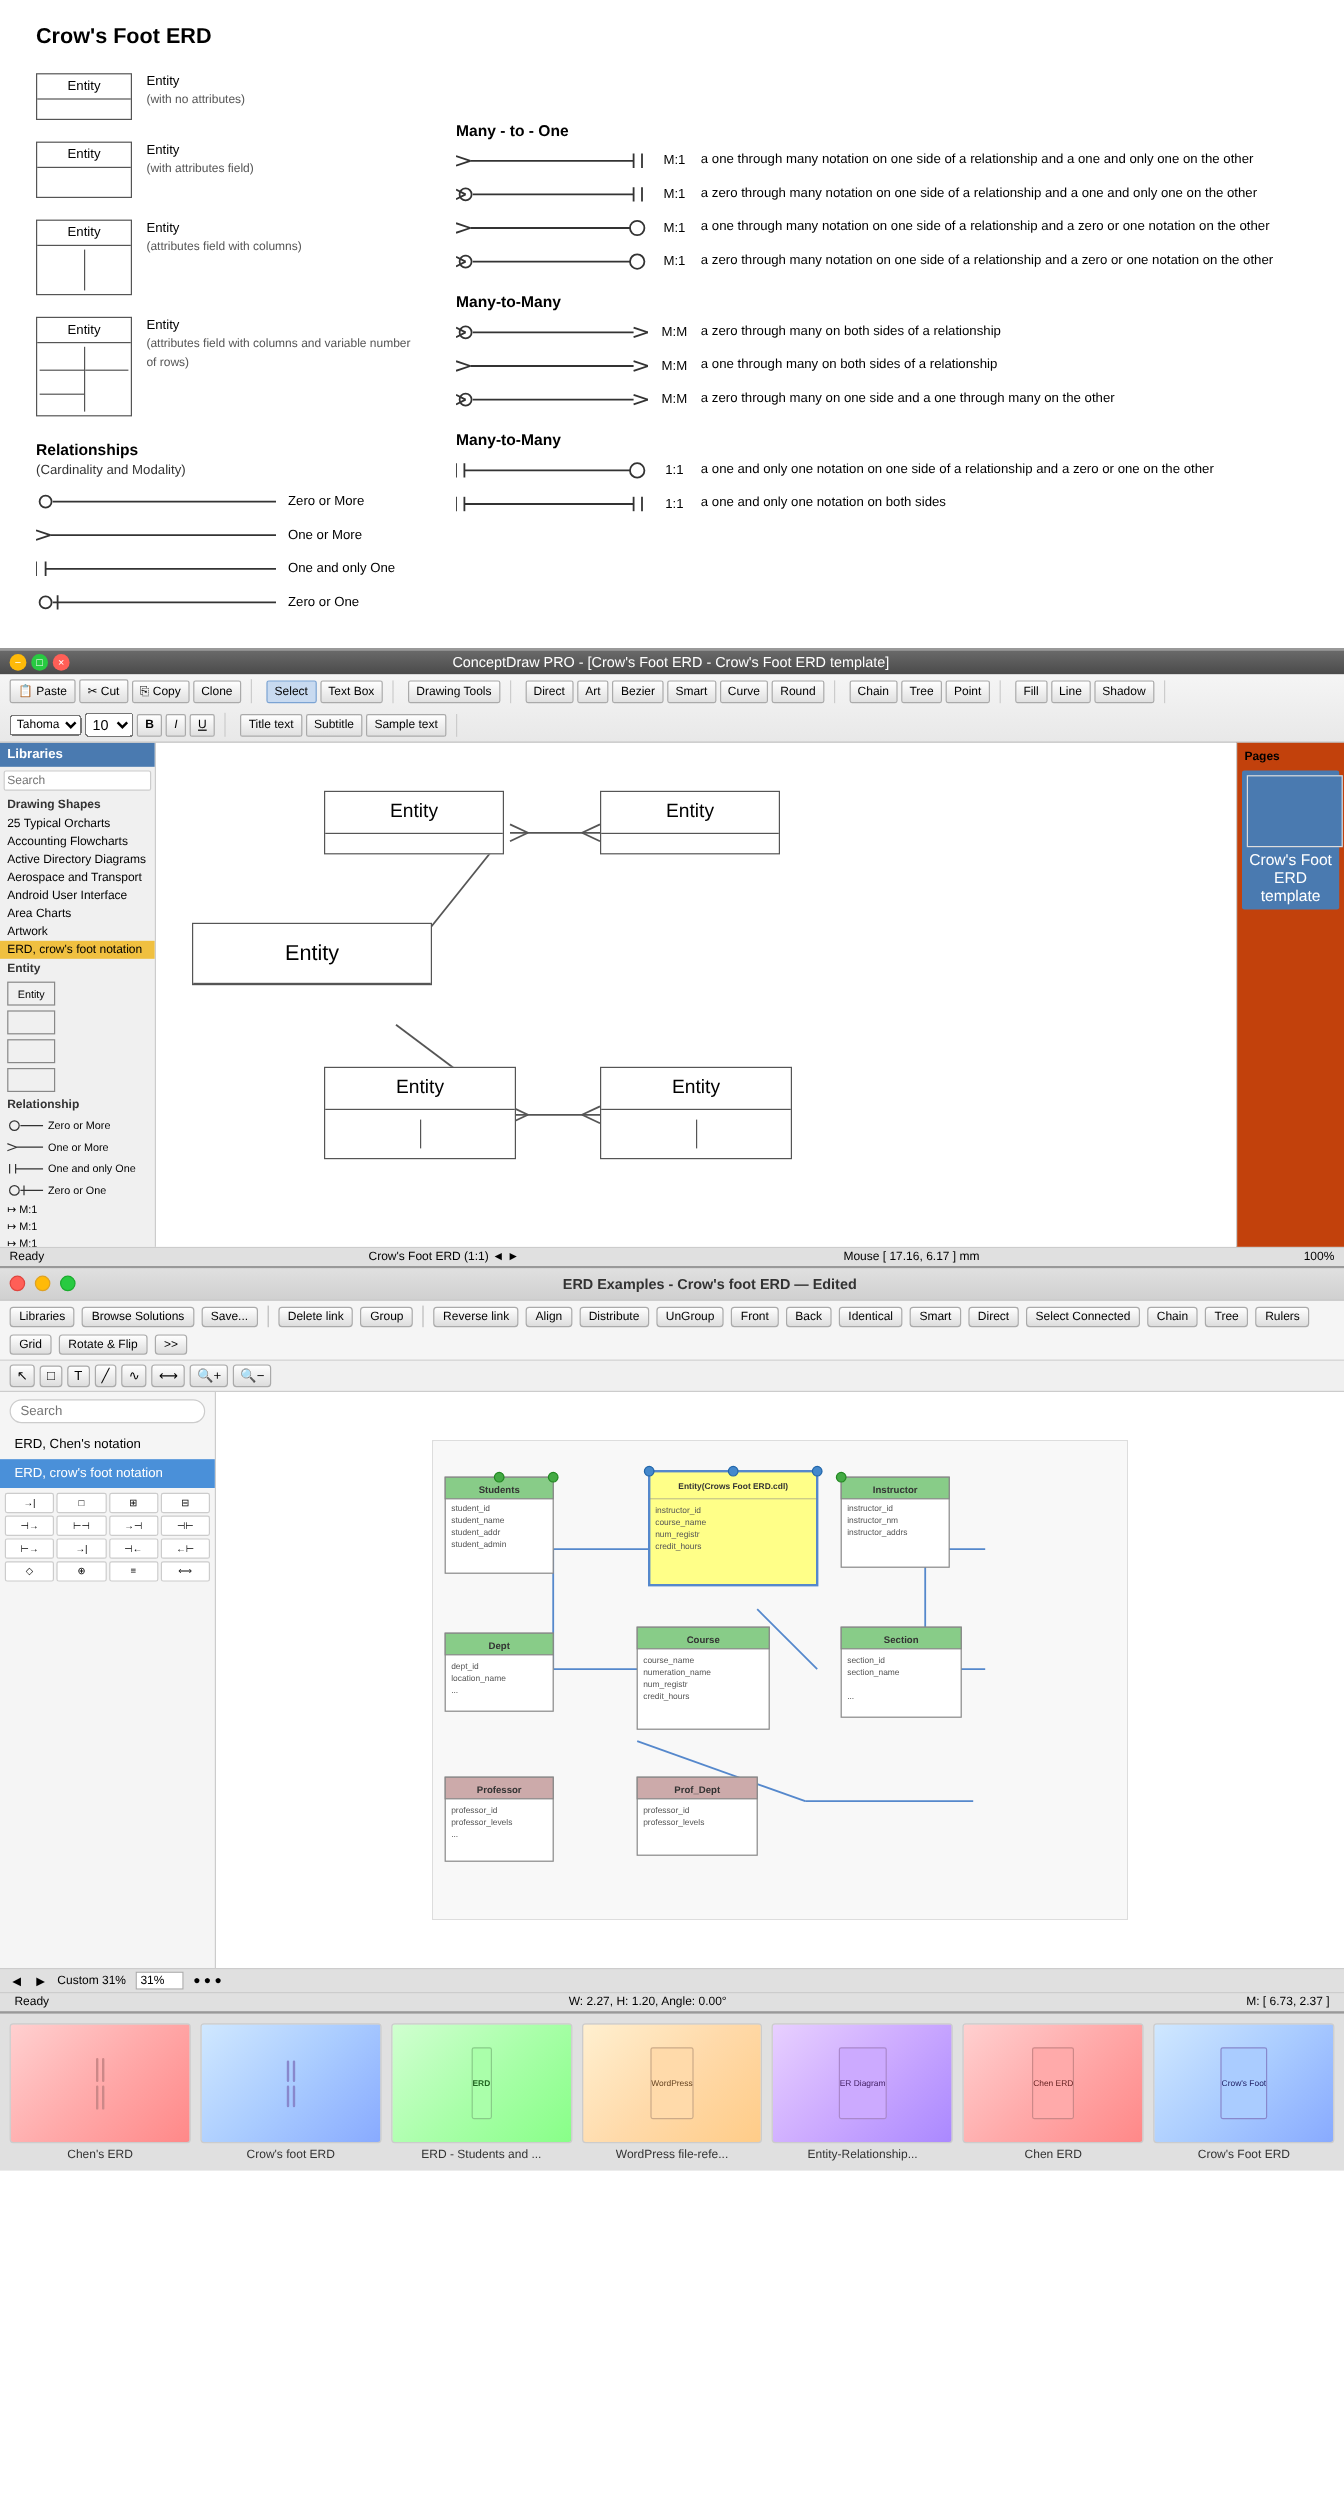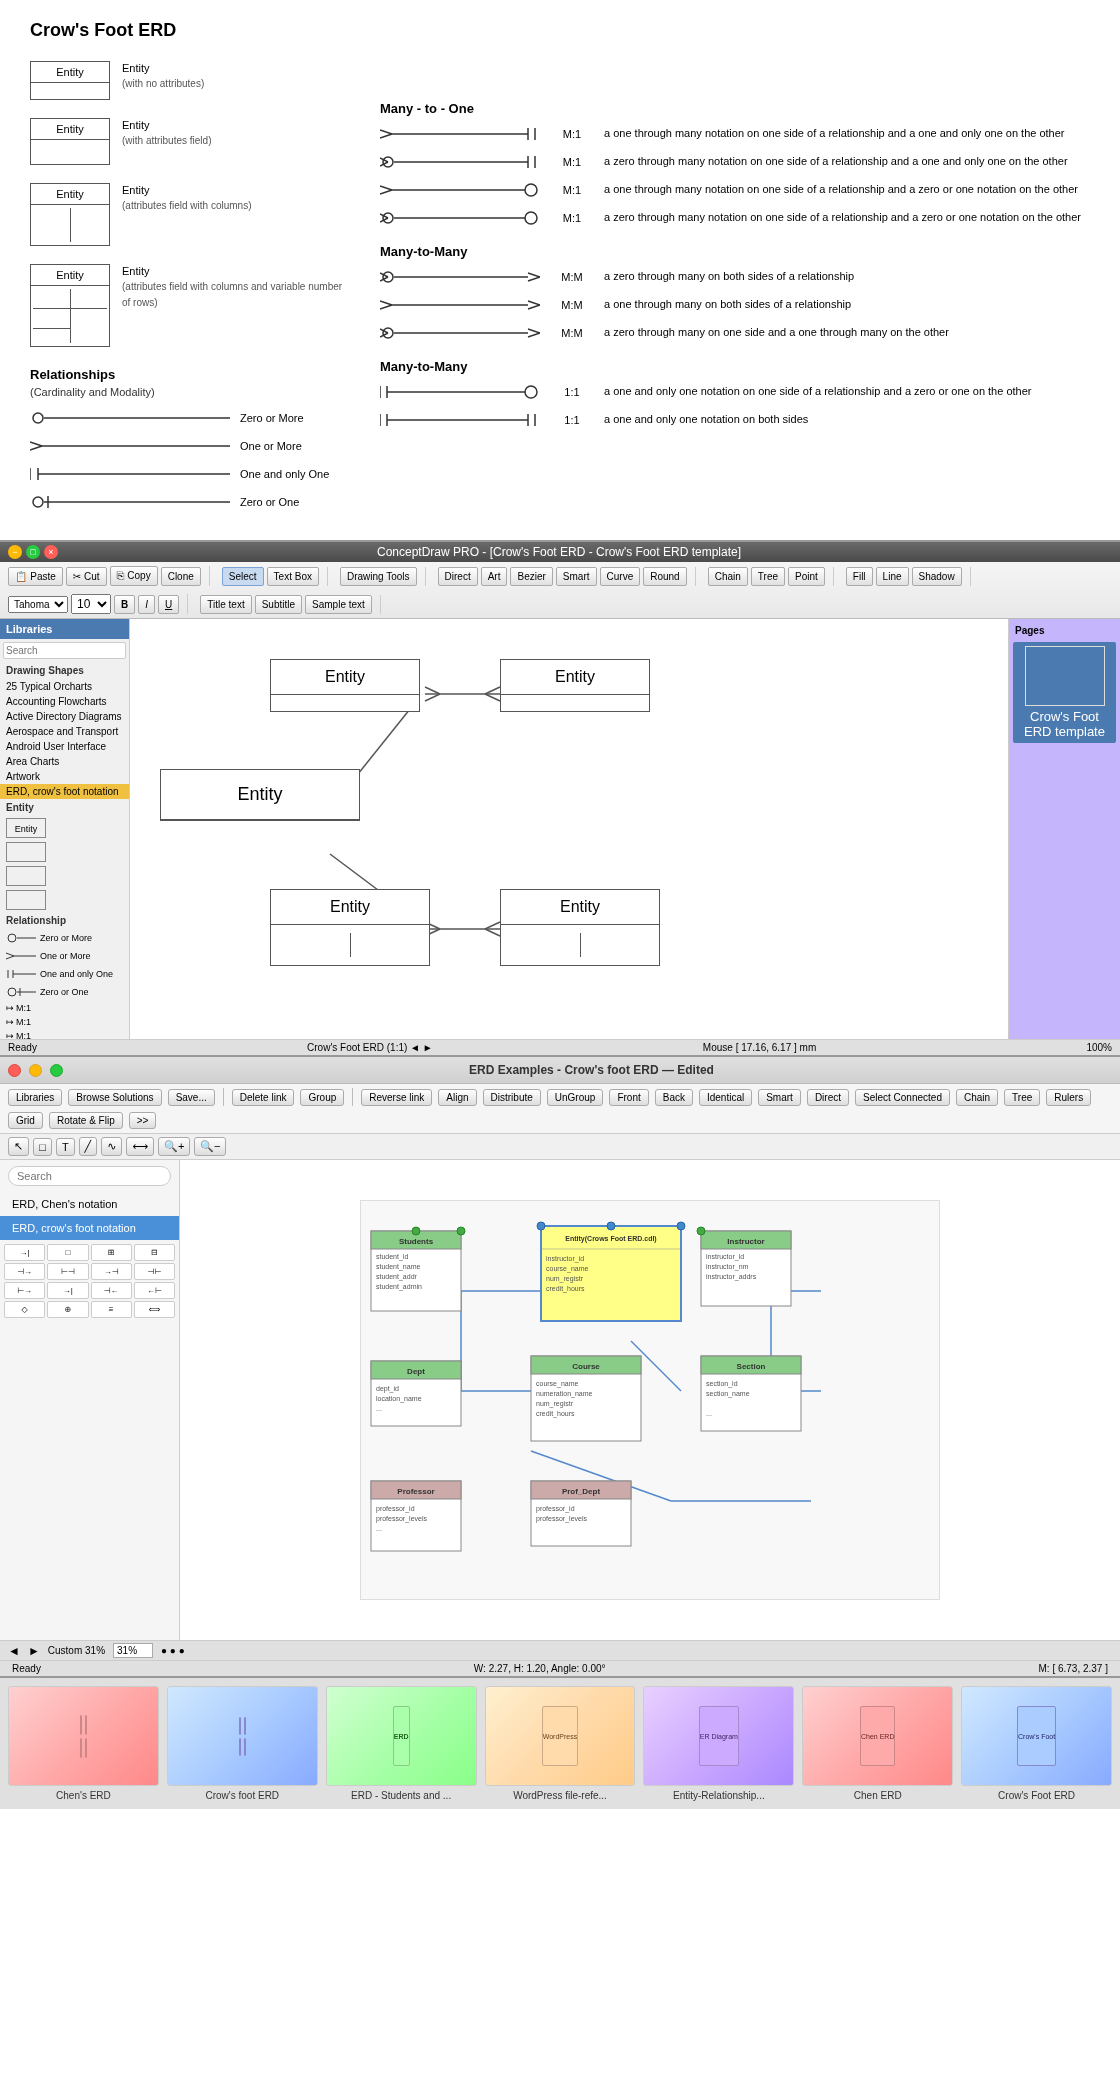--- a/index.html
+++ b/index.html
@@ -41,21 +41,21 @@
     
     .rel-svg { display: block; }
 
     .ref-right {
       flex: 1;
       margin-top: 40px;
     }
 
     .many-section { margin-bottom: 16px; }
     .many-title { font-size: 13px; font-weight: bold; margin-bottom: 8px; }
-    .many-item { display: flex; align-items: center; gap: 12px; margin-bottom: 8px; }
+    .many-item { display: flex; align-items: center; gap: 2px; margin-bottom: 8px; }
     .many-label-center { width: 40px; text-align: center; font-size: 11px; flex-shrink: 0; }
     .many-desc { font-size: 11px; line-height: 1.4; flex: 1; }
 
     
     #conceptdraw-window {
       width: 1120px;
       background: #e8e8e8;
       border-top: 2px solid #999;
     }
 
@@ -119,21 +119,21 @@
 
     
     .erd-entity {
       position: absolute; border: 1px solid #555; background: white;
       font-size: 14px; text-align: center;
     }
     .erd-entity .erd-name { padding: 8px 16px; border-bottom: 1px solid #555; font-size: 16px; }
     .erd-entity .erd-body { padding: 8px 16px; }
 
     .cd-pages {
-      width: 112px; background: #c4b5fd; border-left: 1px solid #ccc; padding: 4px;
+      width: 90px; background: #c2410c; border-left: 1px solid #ccc; padding: 4px;
     }
     .cd-pages-title { font-size: 10px; font-weight: bold; padding: 2px; }
     .cd-page-thumb {
       background: #4a7ab0; color: white; padding: 4px; font-size: 9px;
       margin-top: 4px; border-radius: 2px; text-align: center;
     }
 
     .cd-statusbar {
       background: #e0e0e0; border-top: 1px solid #ccc;
       display: flex; justify-content: space-between; padding: 2px 8px; font-size: 10px;
@@ -142,21 +142,21 @@
     
     #mac-window {
       width: 1120px;
       background: #e5e5e5;
       border-top: 2px solid #999;
     }
 
     .mac-titlebar {
       background: linear-gradient(to bottom, #e0e0e0, #d0d0d0);
       border-bottom: 1px solid #bbb;
-      display: flex; align-items: center; padding: 6px 8px; gap: 8px;
+      display: flex; align-items: flex-start; padding: 6px 8px; gap: 8px;
     }
     .mac-btn { width: 13px; height: 13px; border-radius: 50%; cursor: pointer; }
     .mac-btn.close { background: #ff5f57; border: 1px solid #e0443e; }
     .mac-btn.minimize { background: #ffba08; border: 1px solid #dea123; }
     .mac-btn.maximize { background: #28ca41; border: 1px solid #1aac2e; }
     .mac-title { flex: 1; text-align: center; font-size: 12px; font-weight: bold; color: #333; }
 
     .mac-toolbar {
       background: #f5f5f5; border-bottom: 1px solid #ccc;
       display: flex; gap: 6px; padding: 4px 8px; align-items: center; flex-wrap: wrap;

